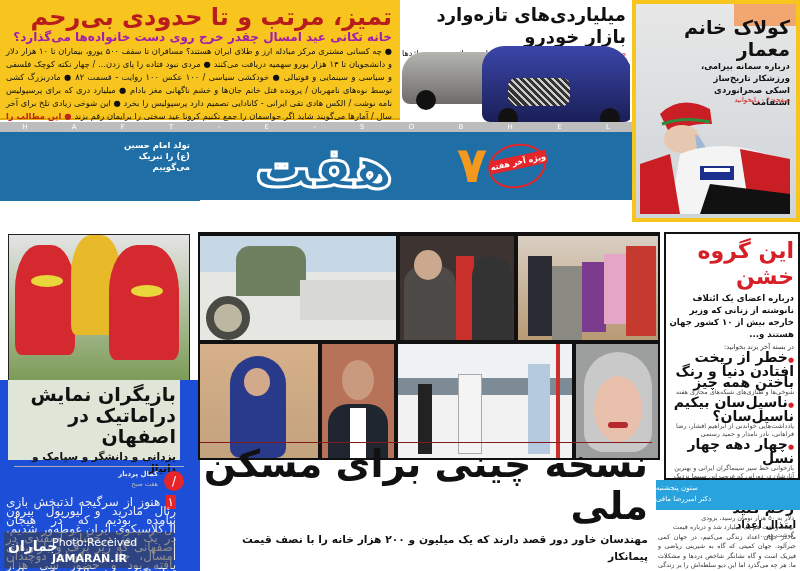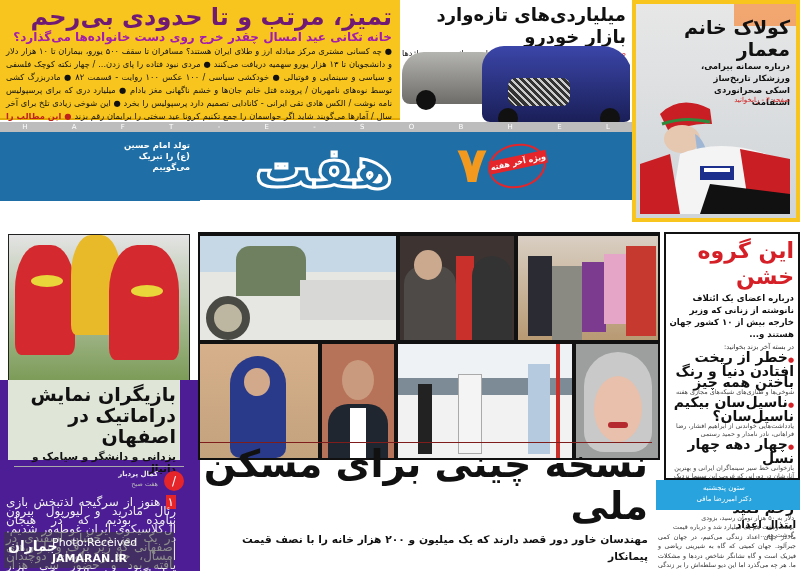--- a/index.html
+++ b/index.html
@@ -1,20 +1,20 @@
 <!DOCTYPE html>
 <html><head>
 <meta charset="utf-8">
 <style>
 *{box-sizing:border-box;margin:0;padding:0}
 body{width:800px;height:571px;overflow:hidden;background:#fff;font-family:"DejaVu Sans",sans-serif;position:relative;direction:rtl}
 .abs{position:absolute}
 
 #teaser-left{left:0;top:0;width:400px;height:120px;background:#f7c51d;padding:4px 8px 2px 6px;border-bottom:2px solid #e0a800}
-#teaser-left h2{font-size:24px;font-weight:bold;color:#701a75;line-height:26px;text-align:right}
+#teaser-left h2{font-size:24px;font-weight:bold;color:#b91c1c;line-height:26px;text-align:right}
 #teaser-left h3{font-size:12px;font-weight:bold;color:#a21caf;line-height:14px;text-align:right}
 #teaser-left p{font-size:8.3px;line-height:13px;color:#111;text-align:justify;text-align-last:right;margin-top:1px}
 #teaser-left p .cta{color:#c0221b;font-weight:bold}
 
 #teaser-cars{left:402px;top:0;width:228px;height:122px;background:#fff;overflow:hidden}
 #teaser-cars h2{font-size:18px;font-weight:bold;color:#111;text-align:right;padding:4px 4px 0 0;line-height:22px}
 #teaser-cars .sub{font-size:8px;color:#111;text-align:right;padding-right:4px;line-height:11px;white-space:nowrap}
 #teaser-cars .sub span{color:#d01b1b}
 .car{position:absolute;border-radius:22px 30px 8px 8px}
 .car.gray{left:0;top:52px;width:110px;height:52px;background:linear-gradient(#b4b4b0,#6e6c68)}
@@ -39,21 +39,21 @@
 #stamp span{position:absolute;left:0;top:10px;width:58px;background:#e5252a;color:#fff;font-size:8px;font-weight:bold;text-align:center;line-height:13px}
 #greeting{position:absolute;left:110px;top:8px;width:80px;font-size:8.5px;color:#fff;text-align:right;line-height:11px;font-weight:bold}
 #info{position:absolute;left:4px;top:6px;width:64px;font-size:6.5px;color:#fff;text-align:right;line-height:9px}
 #info .pages{color:#f7c51d;font-size:9px;font-weight:bold}
 #info .price b{color:#f7c51d}
 
 #football{left:0;top:190px;width:200px;height:190px;background:linear-gradient(#1f6fa6 0 6%,#fff 6%)}
 #football .frame{position:absolute;left:8px;top:44px;width:182px;height:150px;background:linear-gradient(#e4e4e4,#7a9a55);overflow:hidden;border:1px solid #222}
 .player{position:absolute;border-radius:40% 40% 10% 10%}
 
-#fb-caption{left:0;top:380px;width:200px;height:191px;background:#4c1d95}
+#fb-caption{left:0;top:380px;width:200px;height:191px;background:#1d4ed8}
 #fb-caption .title-box{position:absolute;left:8px;top:0;width:172px;height:80px;background:#dfe6d8;padding:4px 4px 0 0}
 #fb-caption h2{font-size:19px;font-weight:bold;color:#111;text-align:right;line-height:21px}
 #fb-caption h3{font-size:10.5px;font-weight:bold;color:#111;text-align:right;margin-top:3px}
 #fb-caption .byline{position:absolute;right:16px;top:86px;width:170px;border-top:1px solid #aaa;padding-top:3px;height:26px}
 #fb-caption .redcircle{position:absolute;right:0;top:4px;width:20px;height:20px;border-radius:50%;background:#e5252a;color:#fff;font-size:12px;line-height:20px;text-align:center}
 #fb-caption .author{position:absolute;right:26px;top:3px;font-size:7px;color:#eee;font-weight:bold}
 #fb-caption .pub{position:absolute;right:26px;top:13px;font-size:6.5px;color:#bbb}
 #fb-caption p{position:absolute;right:24px;top:118px;width:170px;font-size:12px;line-height:9px;color:#eee;text-align:justify;text-align-last:right}
 #fb-caption p .num{background:#e5252a;color:#fff;padding:0 2px}
 #watermark{position:absolute;left:4px;top:152px;width:170px;height:36px;background:rgba(60,60,60,.55);direction:ltr}
@@ -70,21 +70,21 @@
 #box-right .intro{font-size:6.7px;color:#333;text-align:right;margin-top:3px;line-height:9px}
 #box-right .item h4{font-size:14px;font-weight:bold;color:#111;text-align:right;line-height:11px}
 #box-right .item h4::before{content:"\25CF ";color:#d52027;font-size:7px}
 #box-right .item div{font-size:6.4px;color:#444;text-align:right;line-height:8.5px}
 
 #main-head{left:200px;top:442px;width:452px;height:127px;text-align:right;border-top:1px solid #7f1d1d;padding-right:4px}
 #main-head h1{font-size:38px;font-weight:bold;color:#111;line-height:42px;letter-spacing:-1px}
 #main-head p{font-size:10.7px;font-weight:bold;color:#111;line-height:17px;margin-top:4px}
 
 #column{left:656px;top:480px;width:144px;height:91px}
-#column .band{height:30px;background:#29a3dd;padding:3px 8px 0 0;text-align:center}
+#column .band{height:30px;background:#29a3dd;padding:3px 8px 0 0;text-align:left}
 #column .band div{font-size:7px;color:#fff;line-height:11px}
 #column h3{font-size:10.5px;font-weight:bold;color:#111;text-align:right;padding:8px 4px 0 0}
 #column p{font-size:6.3px;color:#333;text-align:justify;text-align-last:right;line-height:9.3px;padding:2px 4px 0 2px}
 </style>
 </head>
 <body>
 
 <div id="teaser-left" class="abs">
   <h2>تمیز، مرتب و تا حدودی بی‌رحم</h2>
   <h3>خانه تکانی عید امسال چقدر خرج روی دست خانواده‌ها می‌گذارد؟</h3>

